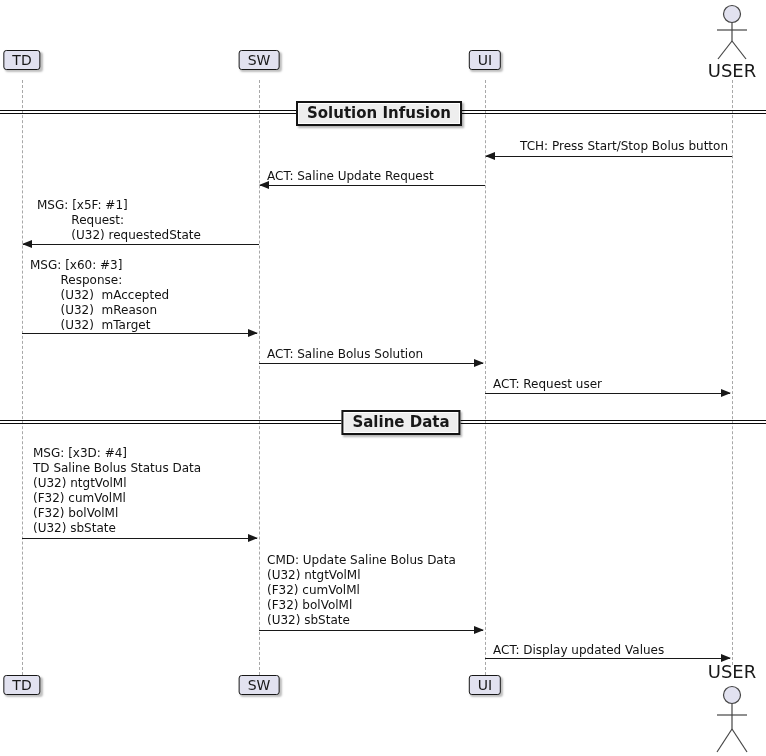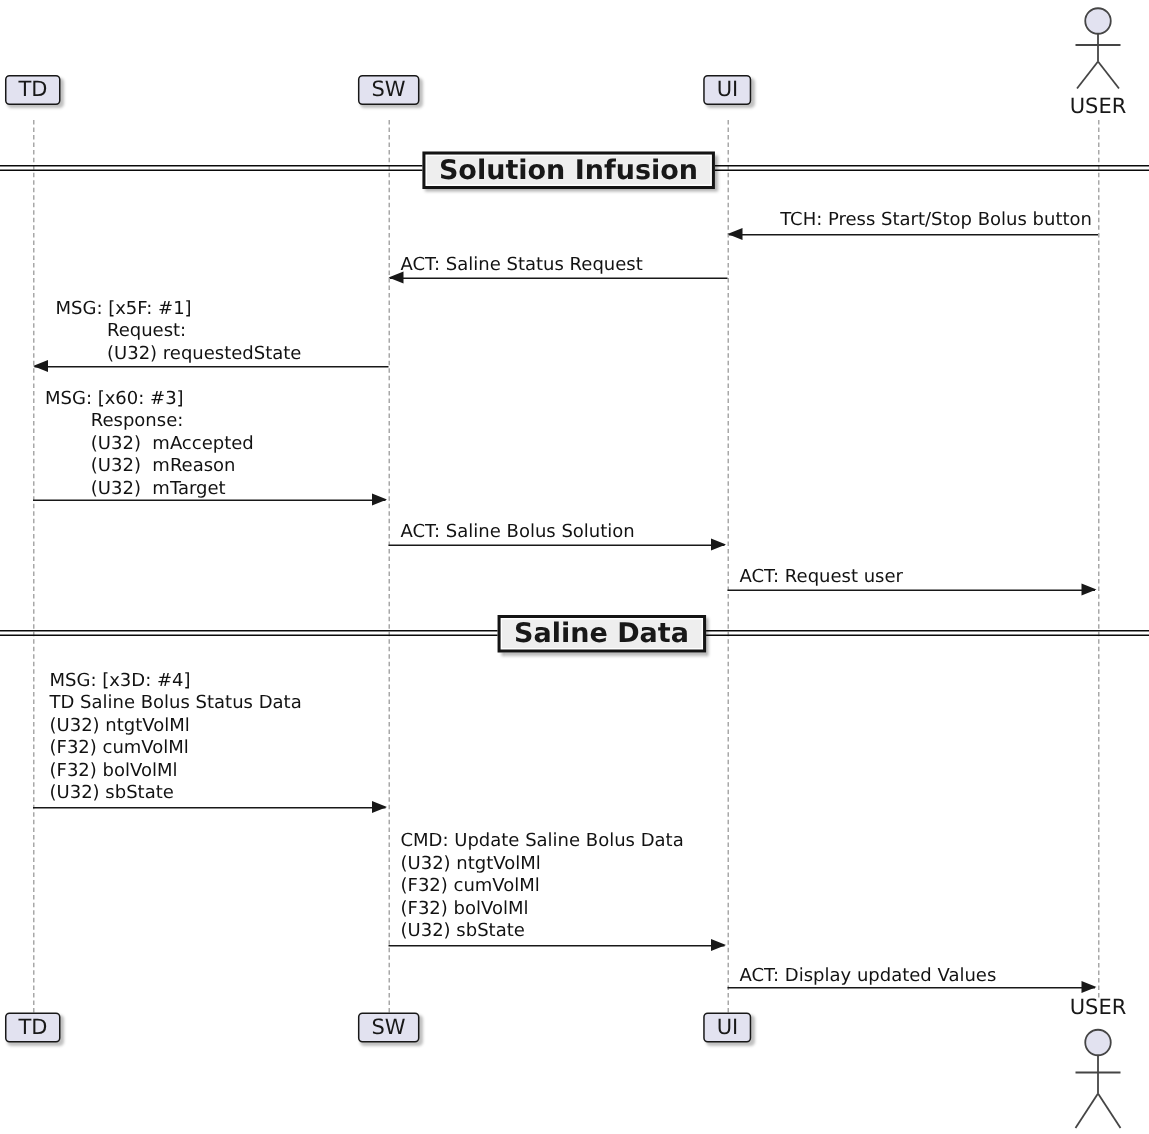--- a/index.html
+++ b/index.html
@@ -10,32 +10,32 @@
   }
   .lifeline{position:absolute;width:0;border-left:1px dashed #A8A8A8;}
   .pbox{
     position:absolute;transform:translateX(-50%);
     background:#E2E2F0;border:1.5px solid #181818;border-radius:3px;
     padding:1px 8px;font-size:14px;line-height:16px;
     box-shadow:2px 2px 2px rgba(0,0,0,0.25);white-space:nowrap;
   }
   .actor-label{
     position:absolute;transform:translateX(-50%);
-    font-size:14px;line-height:14px;white-space:nowrap;
+    font-size:18px;line-height:14px;white-space:nowrap;
   }
   .actor-figure{position:absolute;}
   .divider-lines{
     position:absolute;left:0;width:766px;height:2px;
     border-top:1.5px solid #0a0a0a;border-bottom:1.5px solid #0a0a0a;
   }
   .divider-box{
     position:absolute;transform:translateX(-50%);
     background:#EEEEEE;border:2px solid #141414;
     box-shadow:inset 0 0 0 1px #ffffff,2px 2px 2px rgba(0,0,0,0.3);
-    padding:2px 9px;font-size:18px;line-height:17px;font-weight:bold;
+    padding:2px 9px;font-size:15px;line-height:17px;font-weight:bold;
     white-space:nowrap;
   }
   .msg-label{
     position:absolute;font-size:12px;line-height:15px;white-space:pre;color:#121212;
   }
   .msg-label.align-right{text-align:right;}
   .arrow{position:absolute;height:0;border-top:1.2px solid #181818;}
   .arrow::after{
     content:"";position:absolute;top:-4.6px;width:0;height:0;
     border-top:4px solid transparent;border-bottom:4px solid transparent;
@@ -65,21 +65,21 @@
   <div class="pbox" style="left:22px;top:50px;">TD</div>
   <div class="pbox" style="left:259px;top:50px;">SW</div>
   <div class="pbox" style="left:485px;top:50px;">UI</div>
 
   <div class="divider-lines" style="top:110px;"></div>
   <div class="divider-box" style="left:379px;top:101px;">Solution Infusion</div>
 
   <div class="msg-label align-right" style="right:38px;top:139px;">TCH: Press Start/Stop Bolus button</div>
   <div class="arrow dir-left" style="left:486px;top:156px;width:246px;"></div>
 
-  <div class="msg-label" style="left:267px;top:169px;">ACT: Saline Status Request</div>
+  <div class="msg-label" style="left:267px;top:169px;">ACT: Saline Update Request</div>
   <div class="arrow dir-left" style="left:260px;top:185px;width:225px;"></div>
 
   <div class="msg-label" style="left:37px;top:198px;">MSG: [x5F: #1]
          Request:
          (U32) requestedState</div>
   <div class="arrow dir-left" style="left:23px;top:244px;width:236px;"></div>
 
   <div class="msg-label" style="left:30px;top:258px;">MSG: [x60: #3]
         Response:
         (U32)  mAccepted

